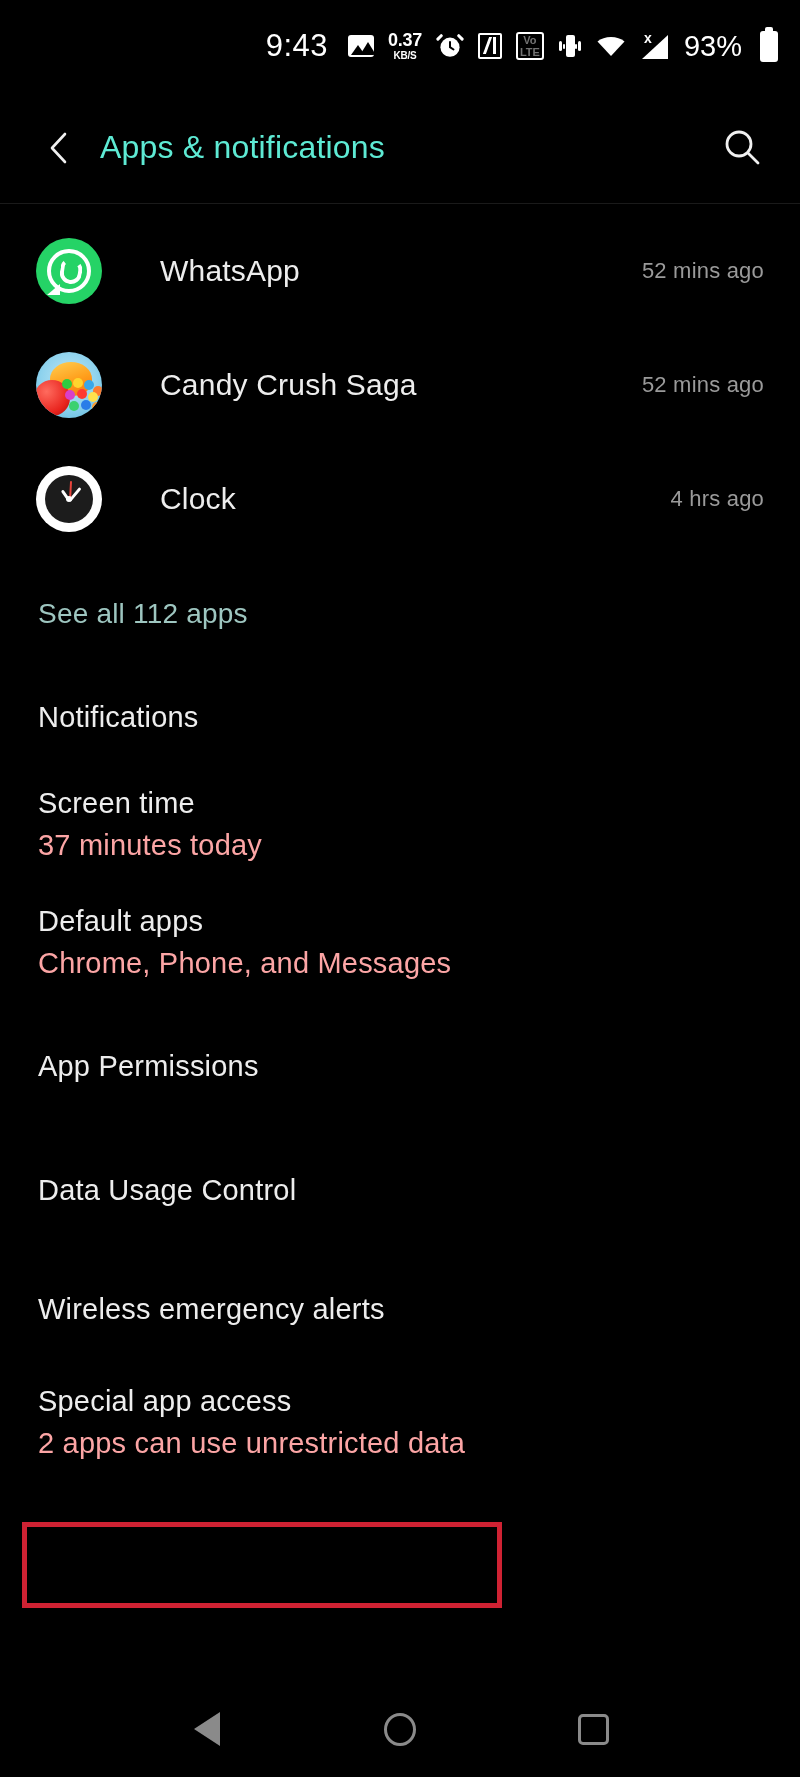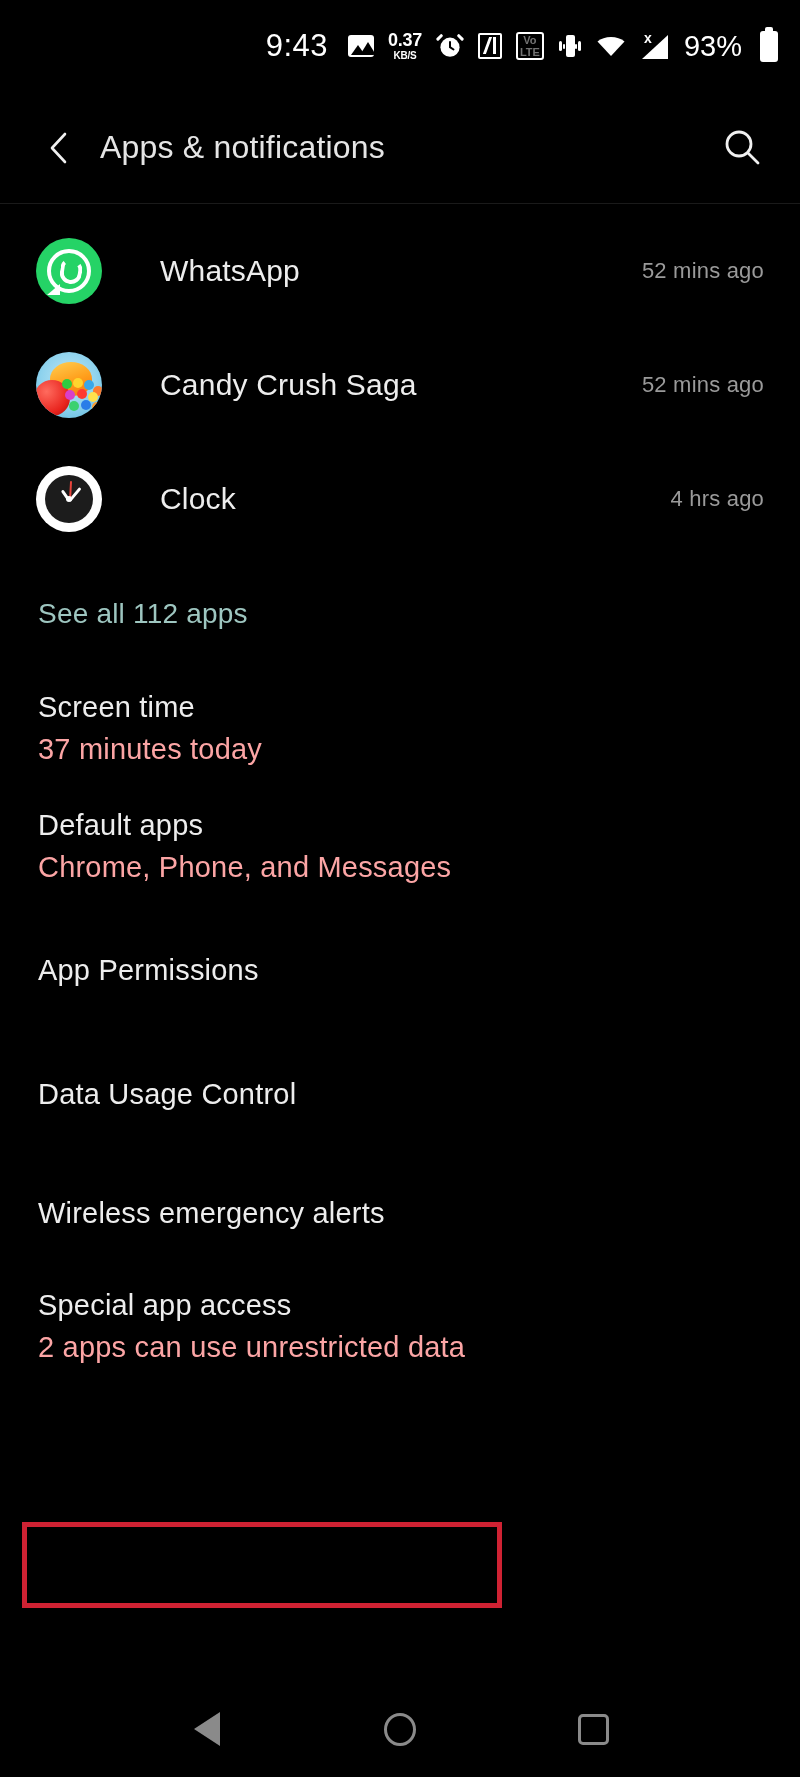--- a/index.html
+++ b/index.html
@@ -61,21 +61,21 @@
   
   .header{
     height:112px;
     display:flex; align-items:center;
     padding:0 30px 0 38px;
     border-bottom:1px solid #1a1a1a;
   }
   .back-btn{ width:44px;height:44px;display:flex;align-items:center;justify-content:center;flex:none; }
   .back-btn svg{ display:block; }
   .header-title{
-    font-size:32px; color:#e5e5e5; font-weight:400; margin-left:18px; flex:1;
+    font-size:32px; color:#5eead4; font-weight:400; margin-left:18px; flex:1;
     letter-spacing:.2px;
   }
   .search-btn{ width:56px;height:56px;display:flex;align-items:center;justify-content:center;flex:none; }
 
   
   .applist{ padding-top:10px; }
   .app-row{
     height:114px; display:flex; align-items:center; padding:0 36px 0 36px;
   }
   .app-icon{ width:66px;height:66px;flex:none;position:relative;border-radius:50%; }
@@ -303,20 +303,23 @@
     <div class="app-name">Clock</div>
     <div class="app-time">4 hrs ago</div>
   </div>
 
 </div>
 
 <div class="see-all" style="color:#9ec6c0">See all 112 apps</div>
 
 <div class="settings">
 
+  <div class="set-row row-notifications">
+    <div class="set-title">Notifications</div>
+  </div>
 
   <div class="set-row row-screentime">
     <div class="set-title">Screen time</div>
     <div class="set-sub">37 minutes today</div>
   </div>
 
   <div class="set-row row-defaultapps">
     <div class="set-title">Default apps</div>
     <div class="set-sub">Chrome, Phone, and Messages</div>
   </div>

